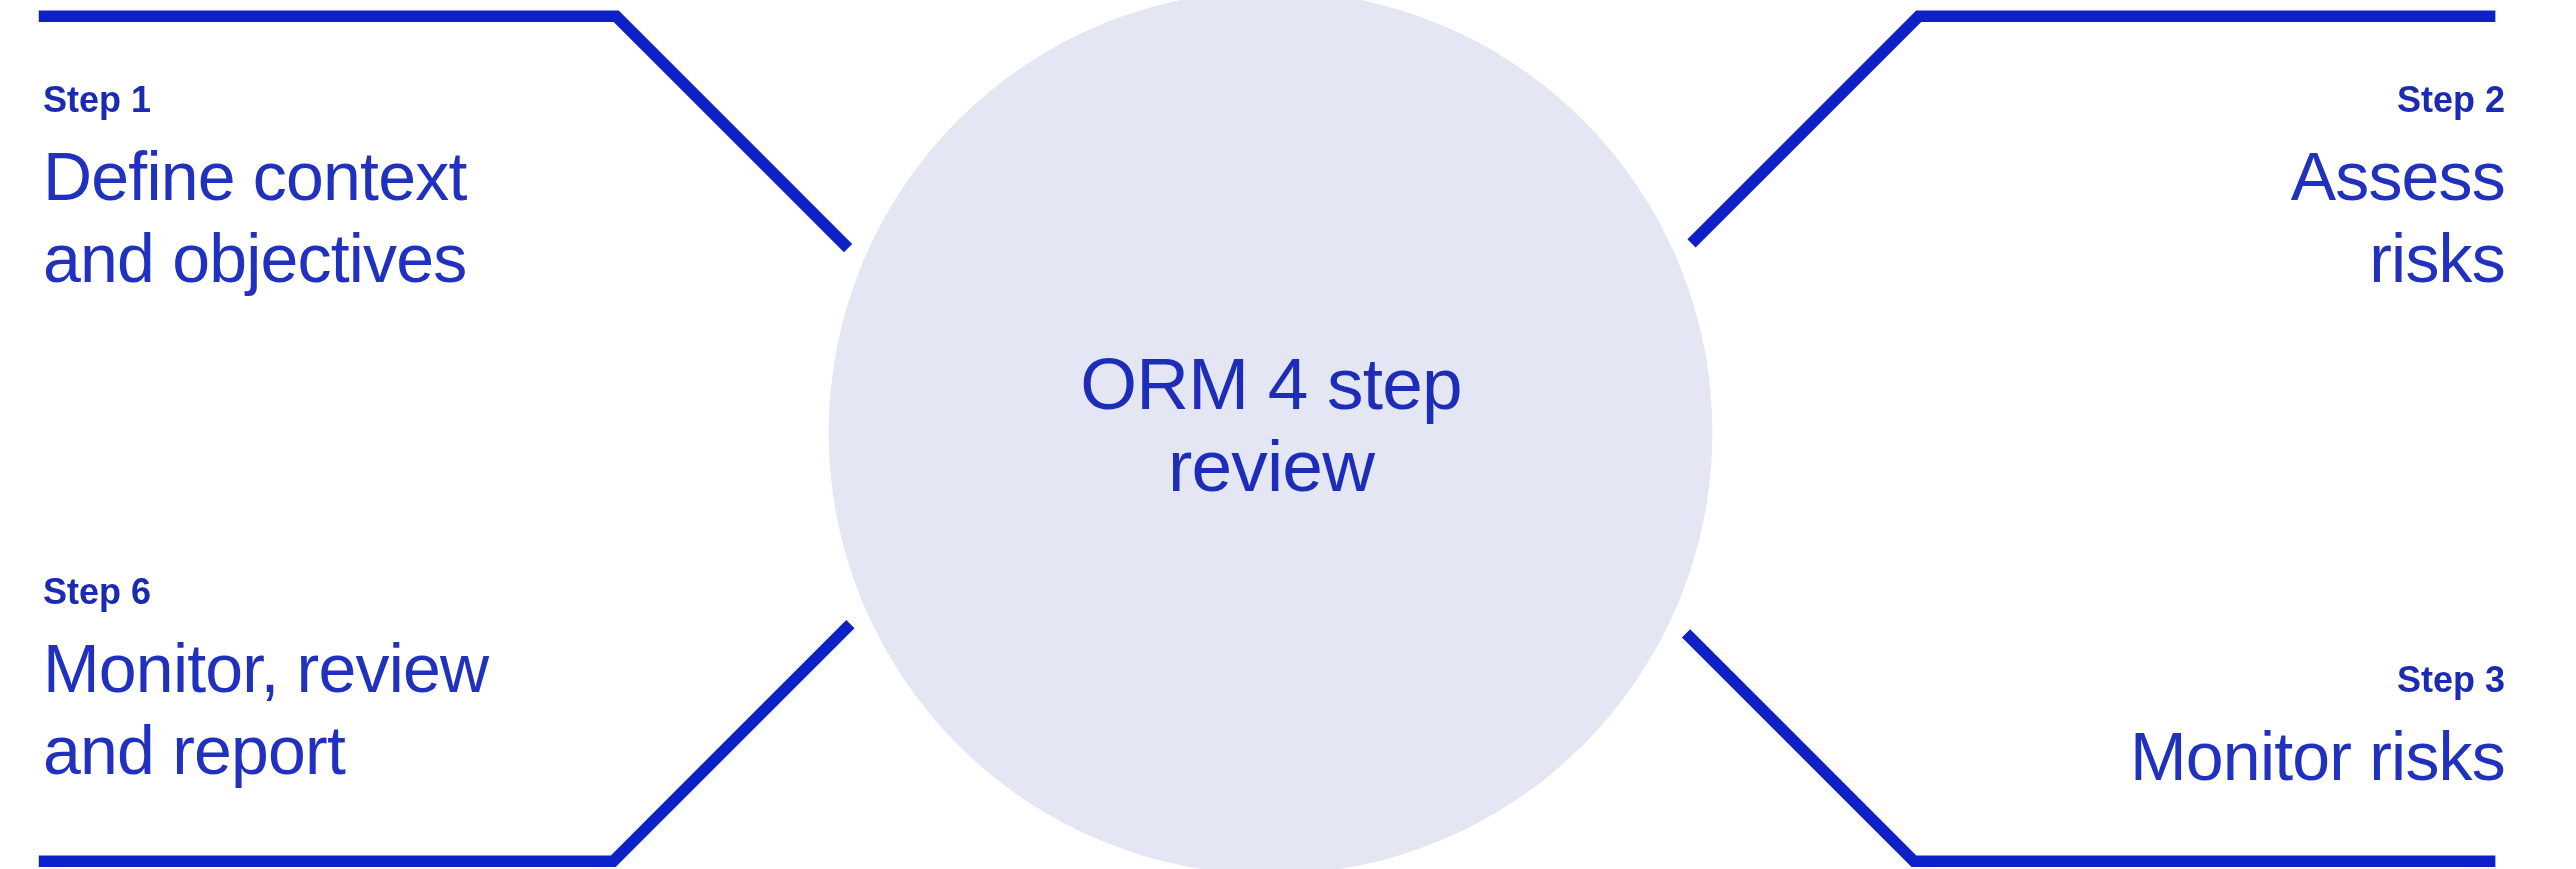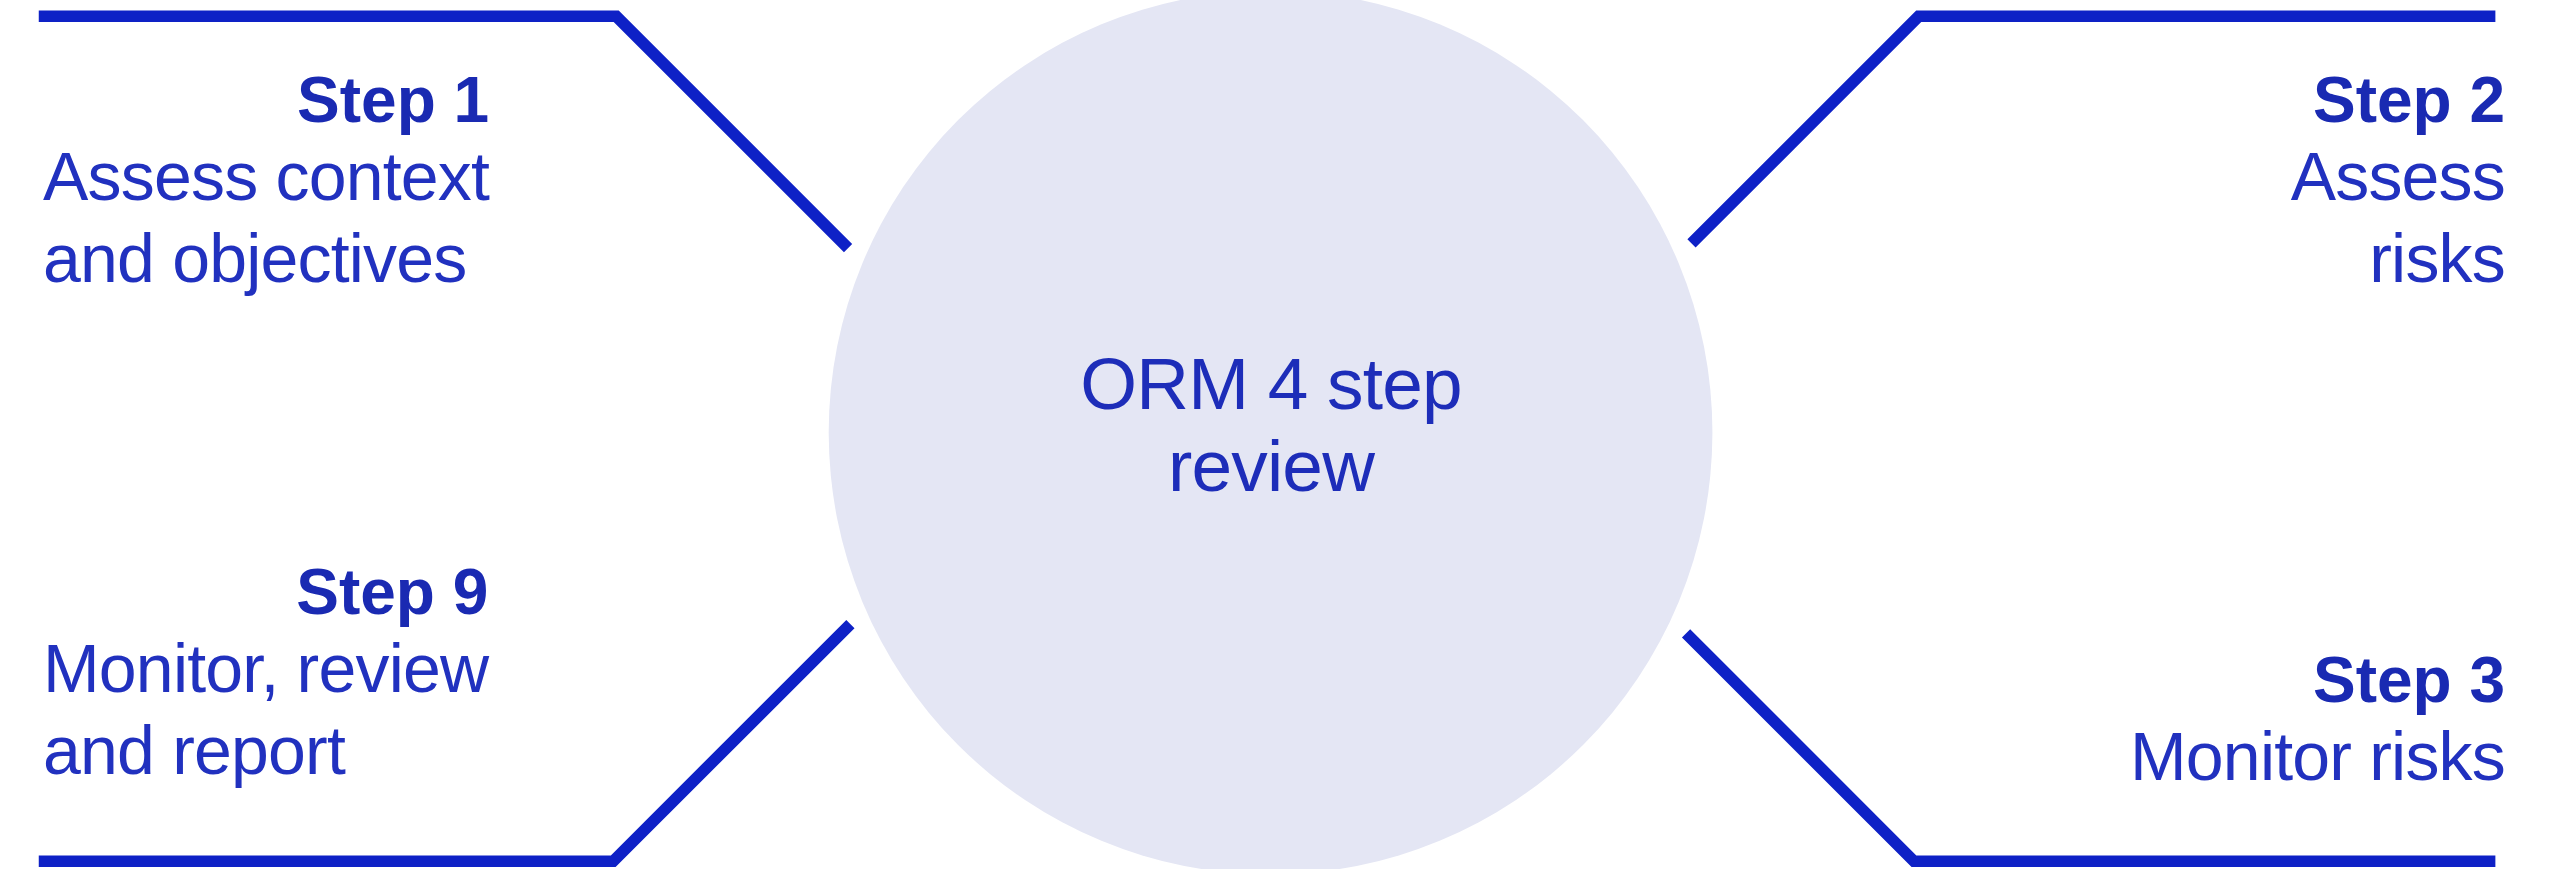--- a/index.html
+++ b/index.html
@@ -31,26 +31,25 @@
     stroke-linejoin: miter;
   }
   .circle-bg {
     fill: var(--circle-fill, #E4E6F4);
   }
   .step {
     position: absolute;
     white-space: nowrap;
   }
   .step-label {
-    font-size: 64px;
+    font-size: 36px;
     font-weight: bold;
     line-height: 70px;
     color: var(--heading-blue, #1A2AB2);
     letter-spacing: 0px;
-    text-align: right;
   }
   .step-desc {
     font-size: 68px;
     font-weight: normal;
     line-height: 82px;
     color: var(--body-blue, #2131BF);
     letter-spacing: -0.8px;
   }
   .step.top-left    { left: 43px;  top: 65px;  text-align: left;  }
   .step.top-right   { right: 71px; top: 65px;  text-align: right; }
@@ -83,42 +82,42 @@
   </svg>
 
   <div class="center-title">
     <div>ORM 4 step</div>
     <div>review</div>
   </div>
 
   <div class="step top-left">
     <div class="step-label">Step 1</div>
     <div class="step-desc">
-      <div>Assess context</div>
+      <div>Define context</div>
       <div>and objectives</div>
     </div>
   </div>
 
   <div class="step top-right">
     <div class="step-label">Step 2</div>
     <div class="step-desc">
       <div>Assess</div>
       <div>risks</div>
     </div>
   </div>
 
   <div class="step bottom-right">
     <div class="step-label">Step 3</div>
     <div class="step-desc">
       <div>Monitor risks</div>
     </div>
   </div>
 
   <div class="step bottom-left">
-    <div class="step-label">Step 9</div>
+    <div class="step-label">Step 6</div>
     <div class="step-desc">
       <div>Monitor, review</div>
       <div>and report</div>
     </div>
   </div>
 
 </div>
 
 
 </body></html>

